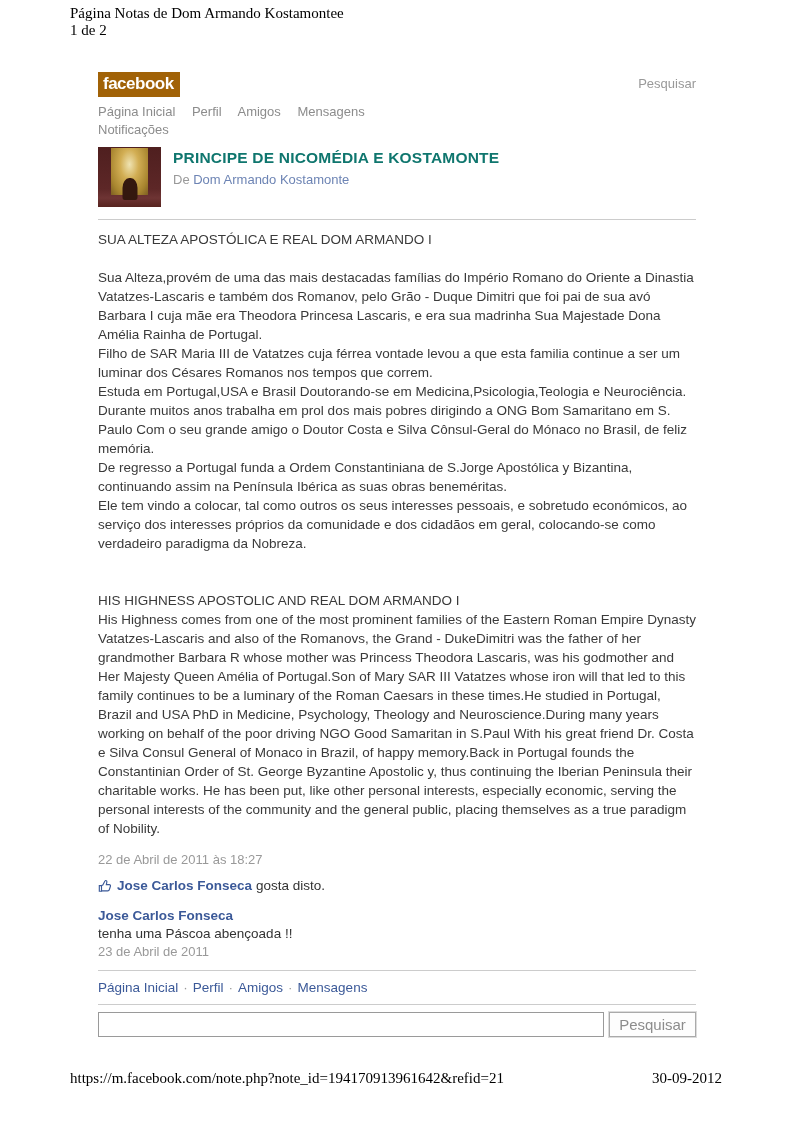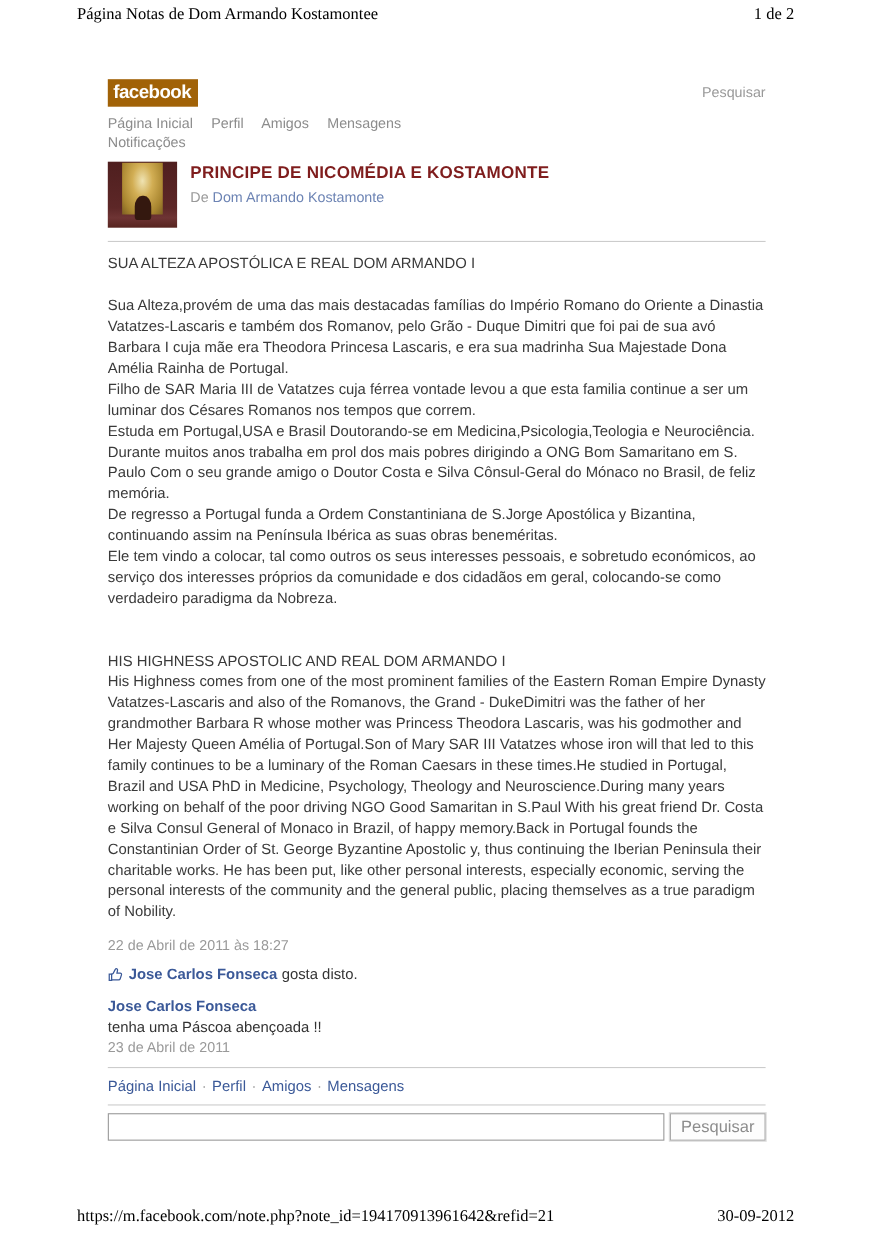--- a/index.html
+++ b/index.html
@@ -8,22 +8,22 @@
     position:relative; width:794px; height:1123px; background:#ffffff;
     font-family:"Liberation Sans", sans-serif; overflow:hidden;
   }
 
   
   .print-header, .print-footer {
     position:absolute; left:70px; width:652px;
     display:flex; justify-content:space-between;
     font-family:"Liberation Serif", serif; font-size:15px; color:#000;
   }
-  .print-header { top:5px; }
-  .print-footer { top:1098px; }
+  .print-header { top:5px;flex-direction:column; }
+  .print-footer { top:1070px; }
 
   
   .content { position:absolute; left:98px; top:72px; width:598px; }
 
   .logo-row { display:flex; justify-content:space-between; align-items:flex-start; }
   .fb-logo {
     background:#a16207; color:#fff; font-weight:bold; font-size:17px;
     line-height:1; padding:3px 6px 5px 5px; letter-spacing:-0.5px;
   }
   .top-search { color:#999; font-size:13px; margin-top:4px; cursor:pointer; }
@@ -40,21 +40,21 @@
   }
   .photo .altar {
     position:absolute; left:13px; right:13px; top:1px; bottom:12px;
     background: radial-gradient(ellipse at 50% 35%, #efe3b2 0%, #d2ae54 35%, #a8852f 75%, #7c5e22 100%);
   }
   .photo .figure {
     position:absolute; left:50%; bottom:7px; transform:translateX(-50%);
     width:15px; height:22px; background:#34180f; border-radius:45% 45% 15% 15%;
   }
   .profile-text { padding-top:2px; }
-  .note-title { font-size:15.5px; font-weight:bold; color:#7f1d1d; letter-spacing:0.2px; }
+  .note-title { font-size:15.5px; font-weight:bold; color:#0f766e; letter-spacing:0.2px; }
   .byline { font-size:13px; margin-top:5px; color:#999; }
   .byline .author-link { color:#6d84b4; cursor:pointer; }
 
   .rule { border:none; border-top:1px solid #cccccc; margin:12px 0 0; }
 
   .body-text { font-size:13.5px; line-height:19px; color:#3a3a3a; white-space:pre-line; margin:0; }
   .pt-heading { margin-top:10px; }
   .pt-body   { margin-top:19px; }
   .pt-body2  { }
   .en-body   { margin-top:38px; }

